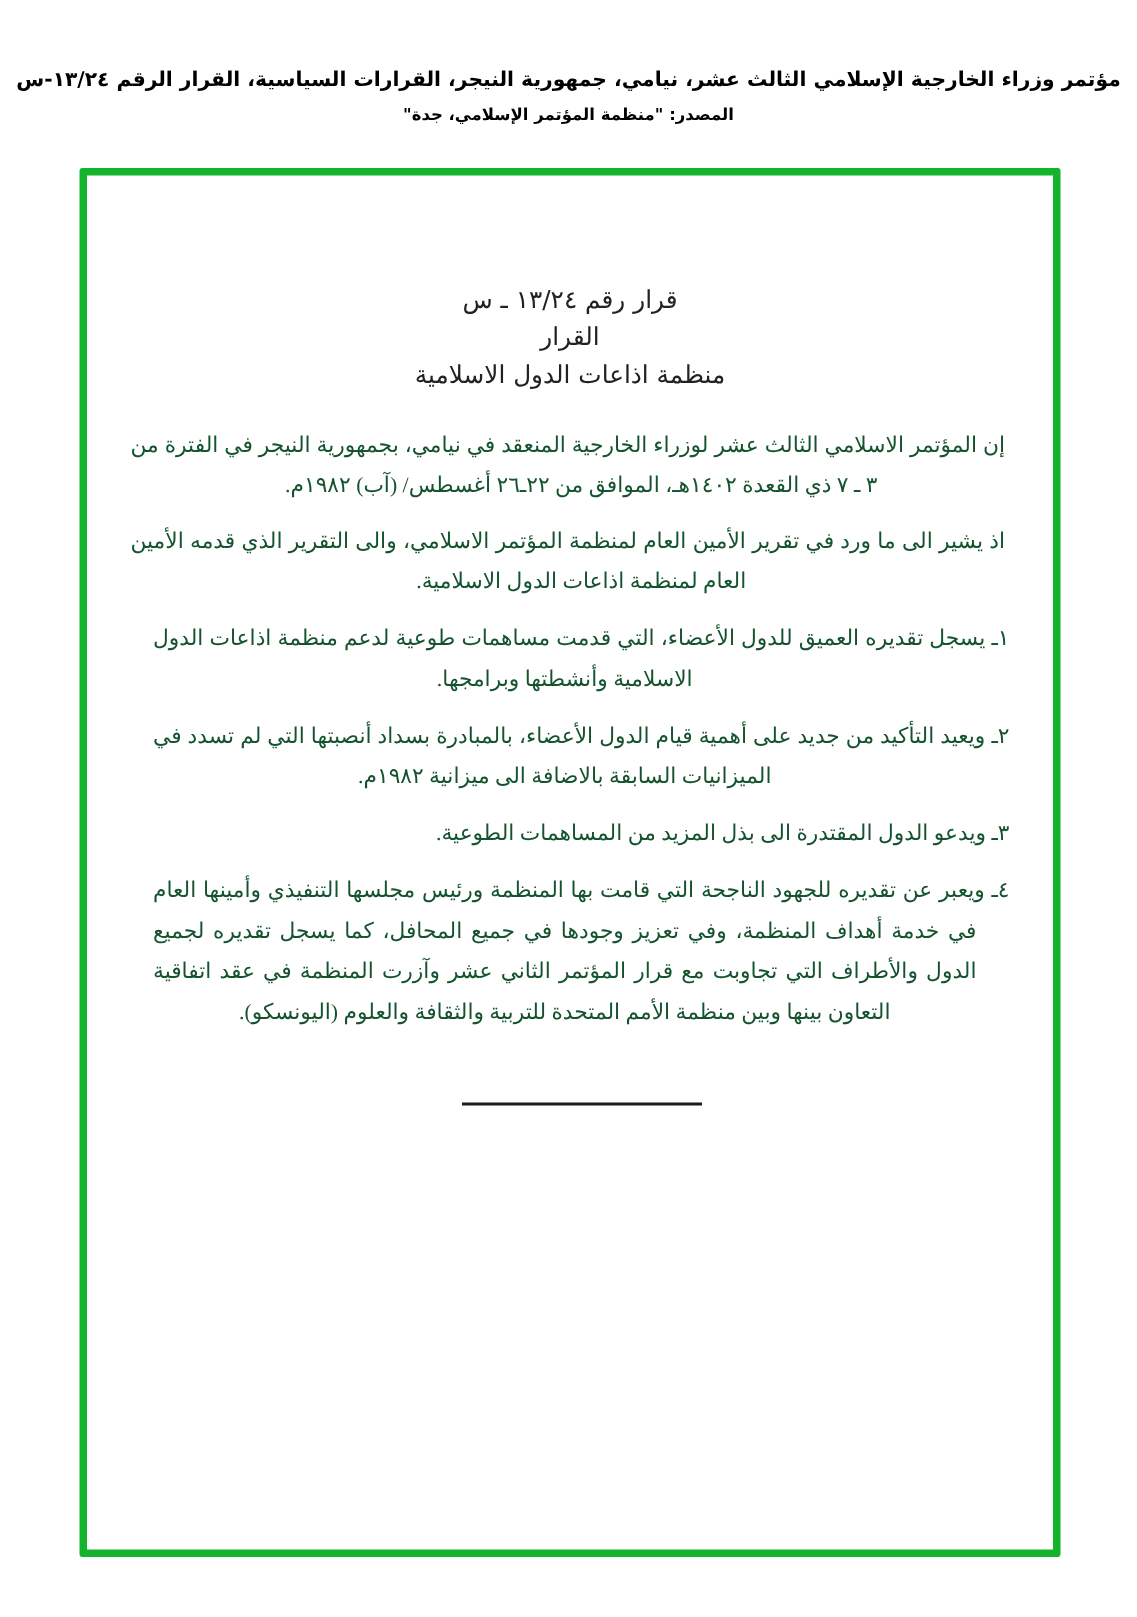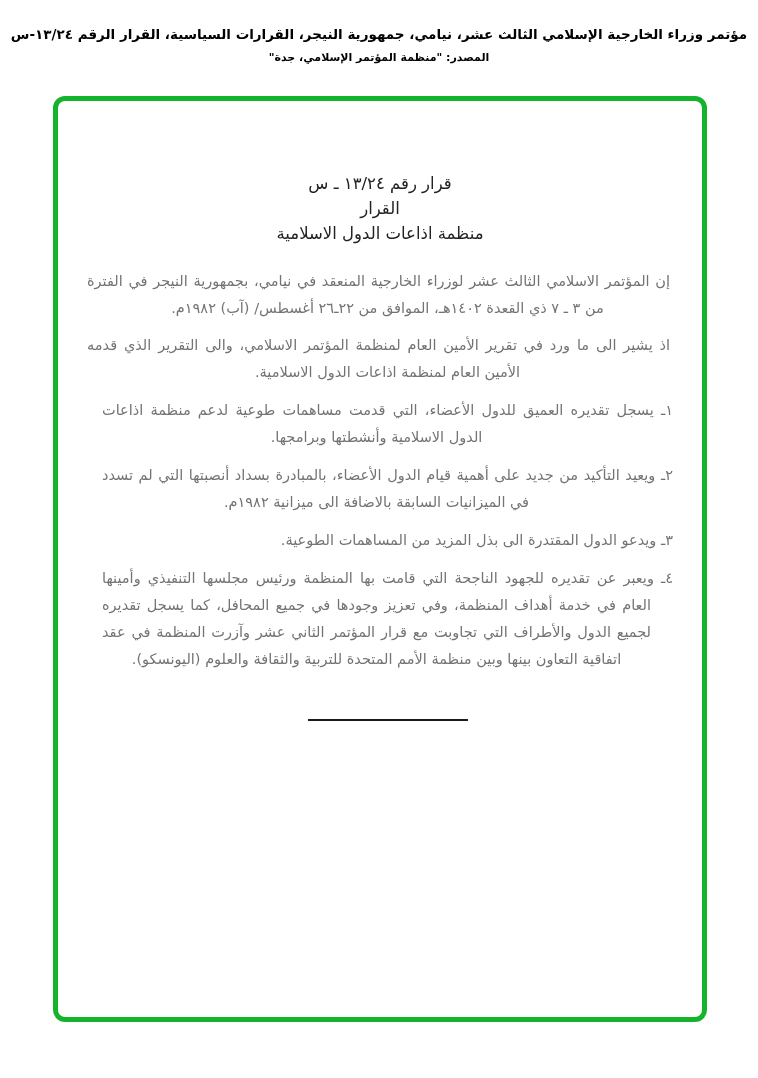--- a/index.html
+++ b/index.html
@@ -7,61 +7,62 @@
     position: relative;
     width: 758px;
     height: 1078px;
     background: #ffffff;
     font-family: "DejaVu Sans", sans-serif;
     color: #1c1c1c;
     overflow: hidden;
   }
   .doc-header {
     position: absolute;
-    top: 26px;
+    top: 45px;
     left: 0;
     width: 100%;
     text-align: center;
     direction: rtl;
     color: #000;
   }
   .doc-header .cite {
     font-size: 13.5px;
     font-weight: bold;
     letter-spacing: 0;
   }
   .doc-header .source {
     font-size: 11px;
     font-weight: bold;
     margin-top: 9px;
   }
   .frame {
     position: absolute;
     left: 53px;
-    top: 96px;
+    top: 112px;
     width: 644px;
     height: 916px;
     border: 5px solid #14b32c;
-    border-radius: 12px;
+    border-radius: 2px;
     background: #ffffff;
     overflow: hidden;
   }
   .doc-title {
     margin-top: 70px;
     text-align: center;
     direction: rtl;
     font-size: 16.5px;
     color: #222;
   }
   .doc-title .t-line { line-height: 25px; }
   .doc-body {
     direction: rtl;
     padding: 12px 14px 0 29px;
     font-size: 14.5px;
-    color: #737373;
+    color: #14532d;
+    font-family: Liberation Serif, serif;
   }
   .para {
     text-align: justify;
     text-align-last: center;
     text-indent: 18px;
     line-height: 27px;
     margin: 10px 0;
   }
   .item {
     text-align: justify;

